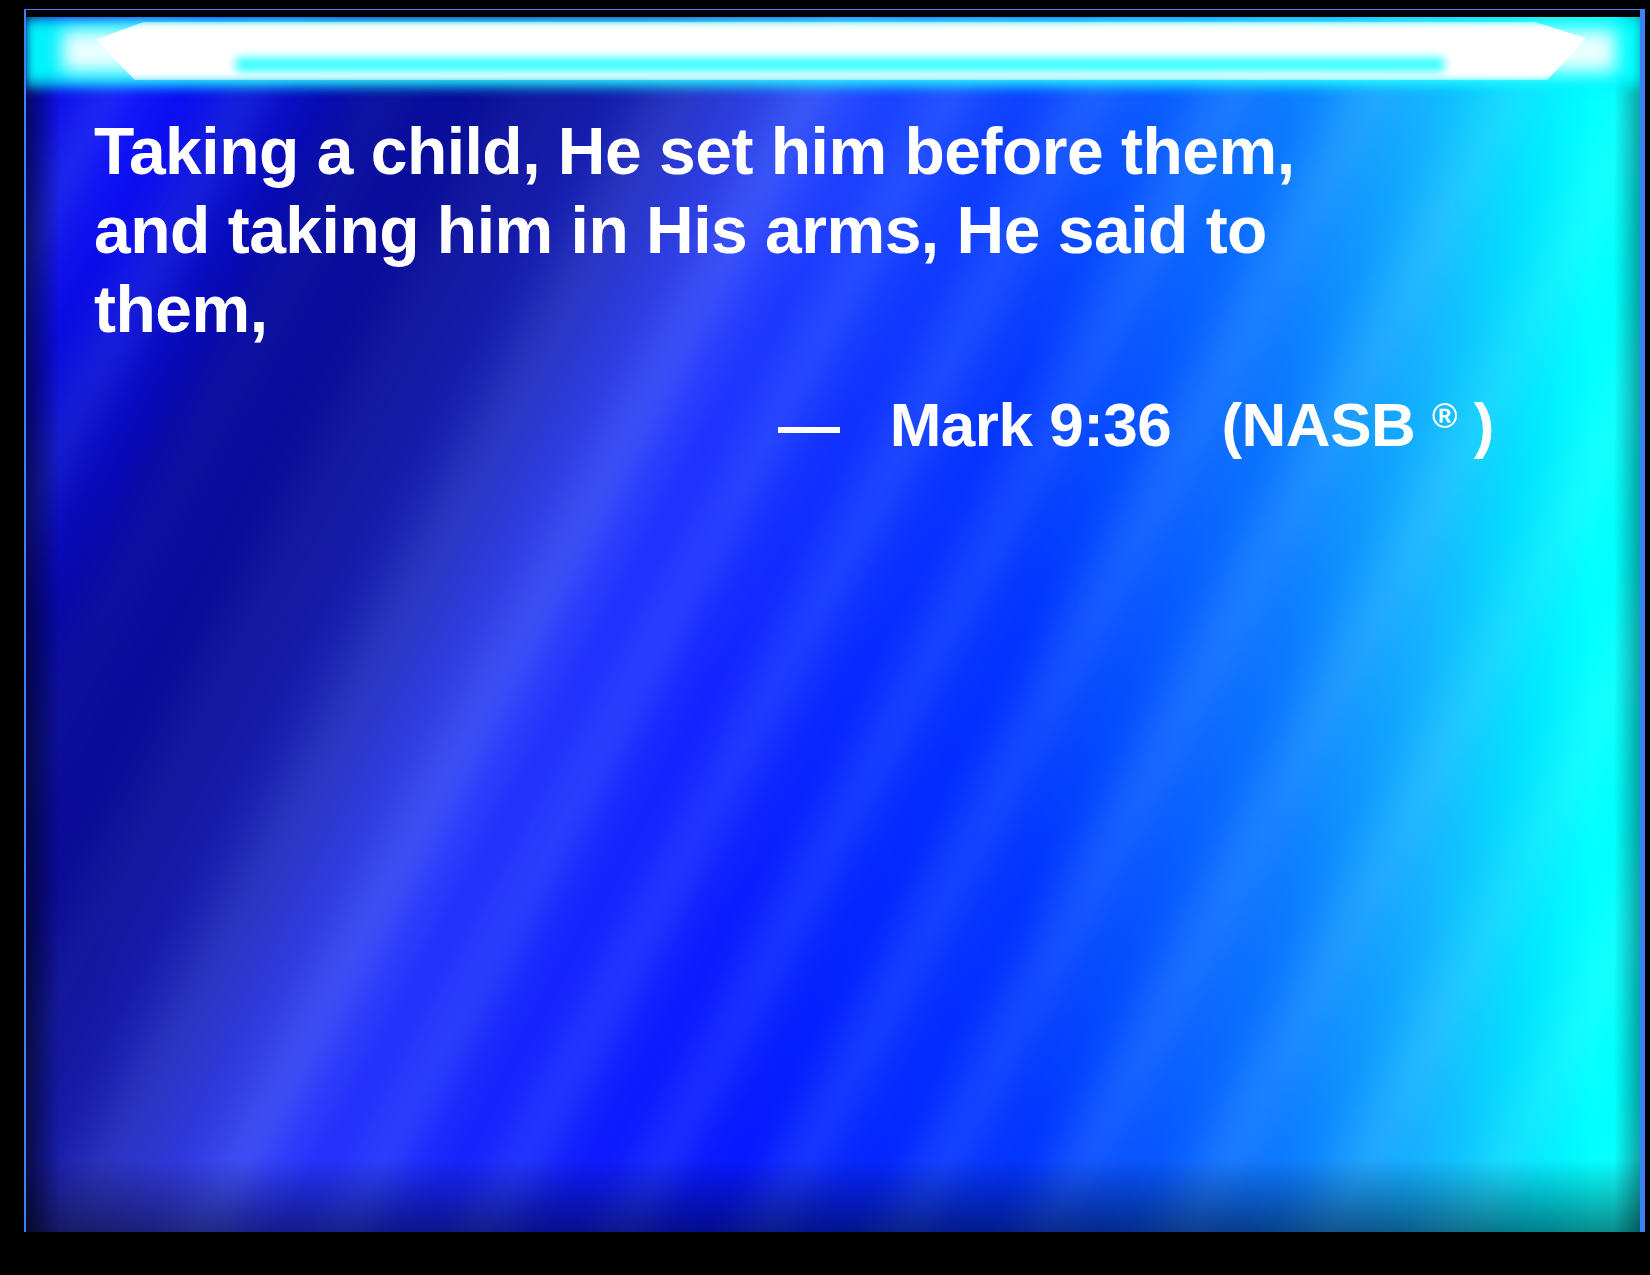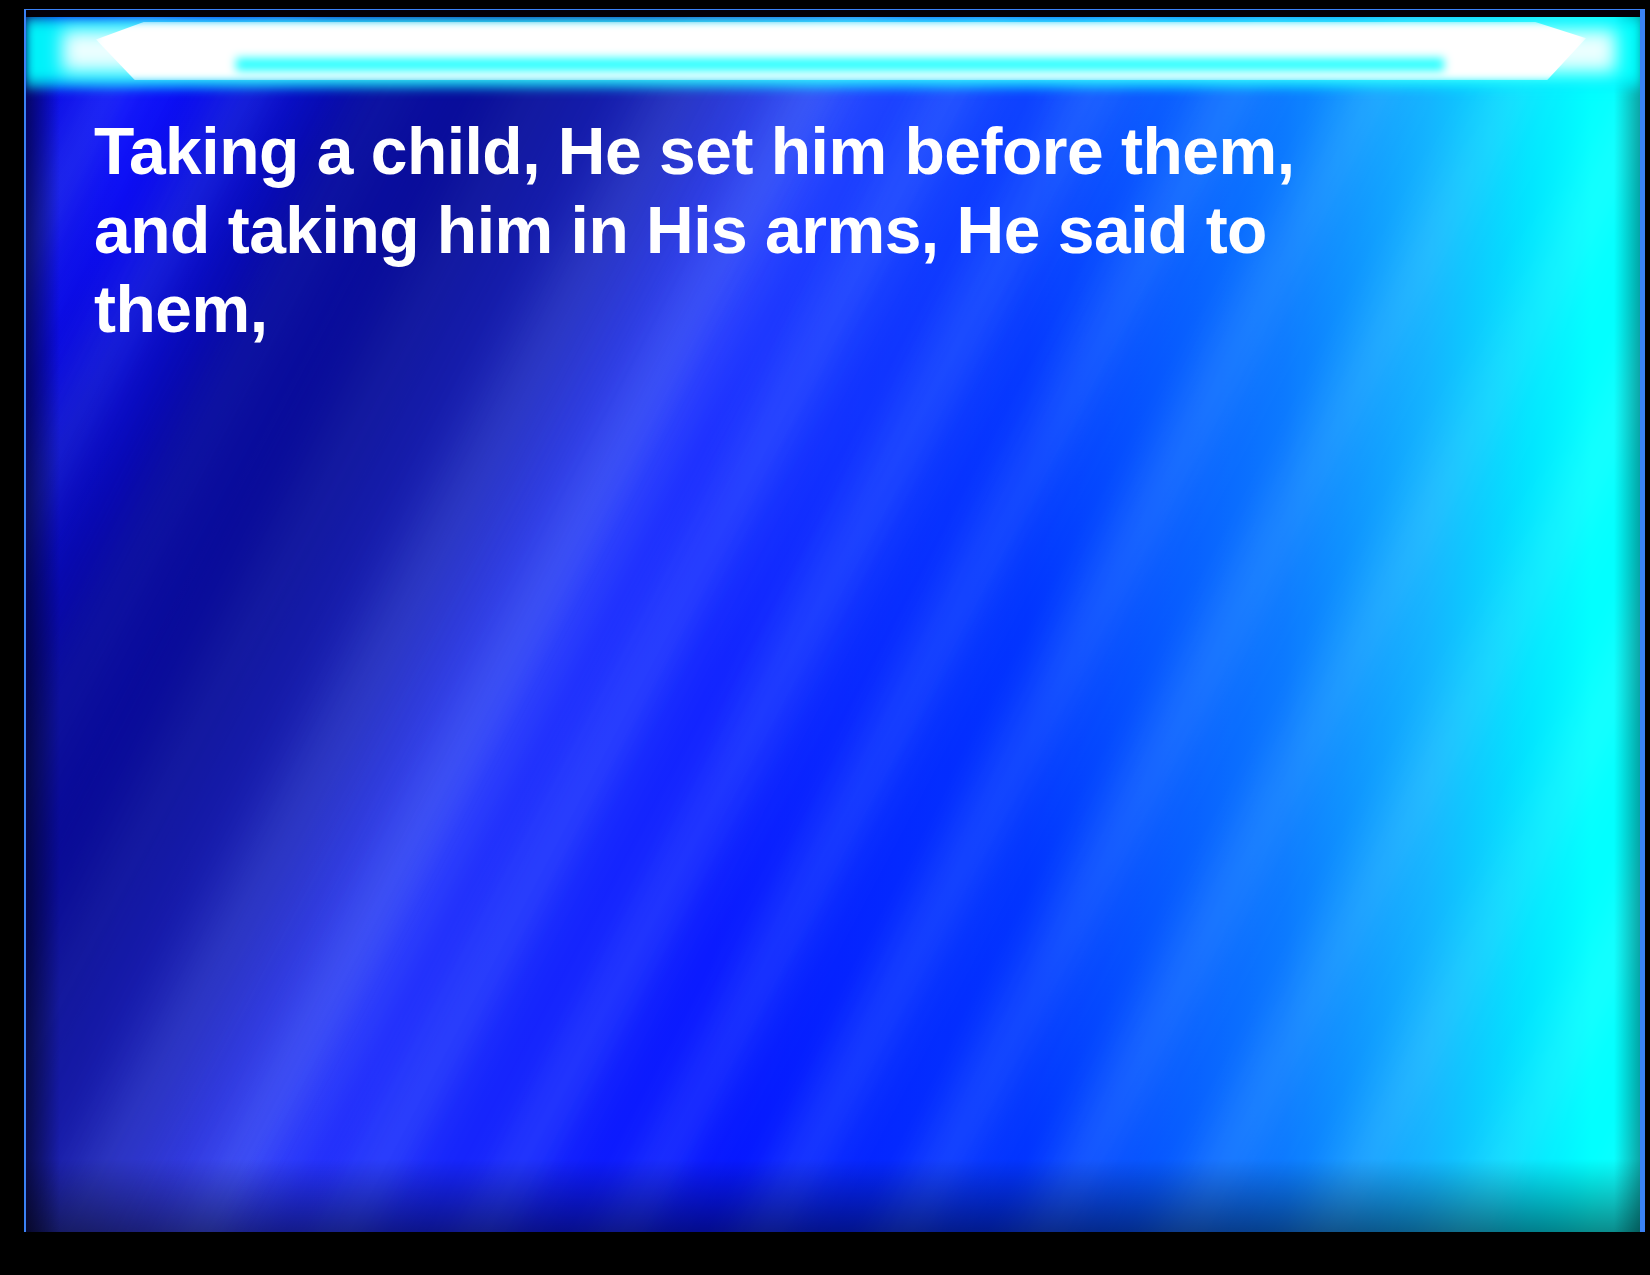--- a/index.html
+++ b/index.html
@@ -263,16 +263,25 @@
       <div class="white-band2"></div>
       <div class="white-band"></div>
       <div class="cyan-core"></div>
       <div class="black-top"></div>
     </div>
   </div>
 
   <div id="text-layer">
     <div class="verse-text">Taking a child, He set him before them, and taking him in His arms, He said to them,</div>
 
+    <div class="attribution">
+      <span>—</span>
+      <span>&nbsp;</span>
+      <span>Mark 9:36</span>
+      <span>&nbsp;</span>
+      <span>(NASB</span>
+      <span class="reg">®</span>
+      <span>)</span>
+    </div>
   </div>
 
   <div class="frame"></div>
 </div>
 
 </body></html>

